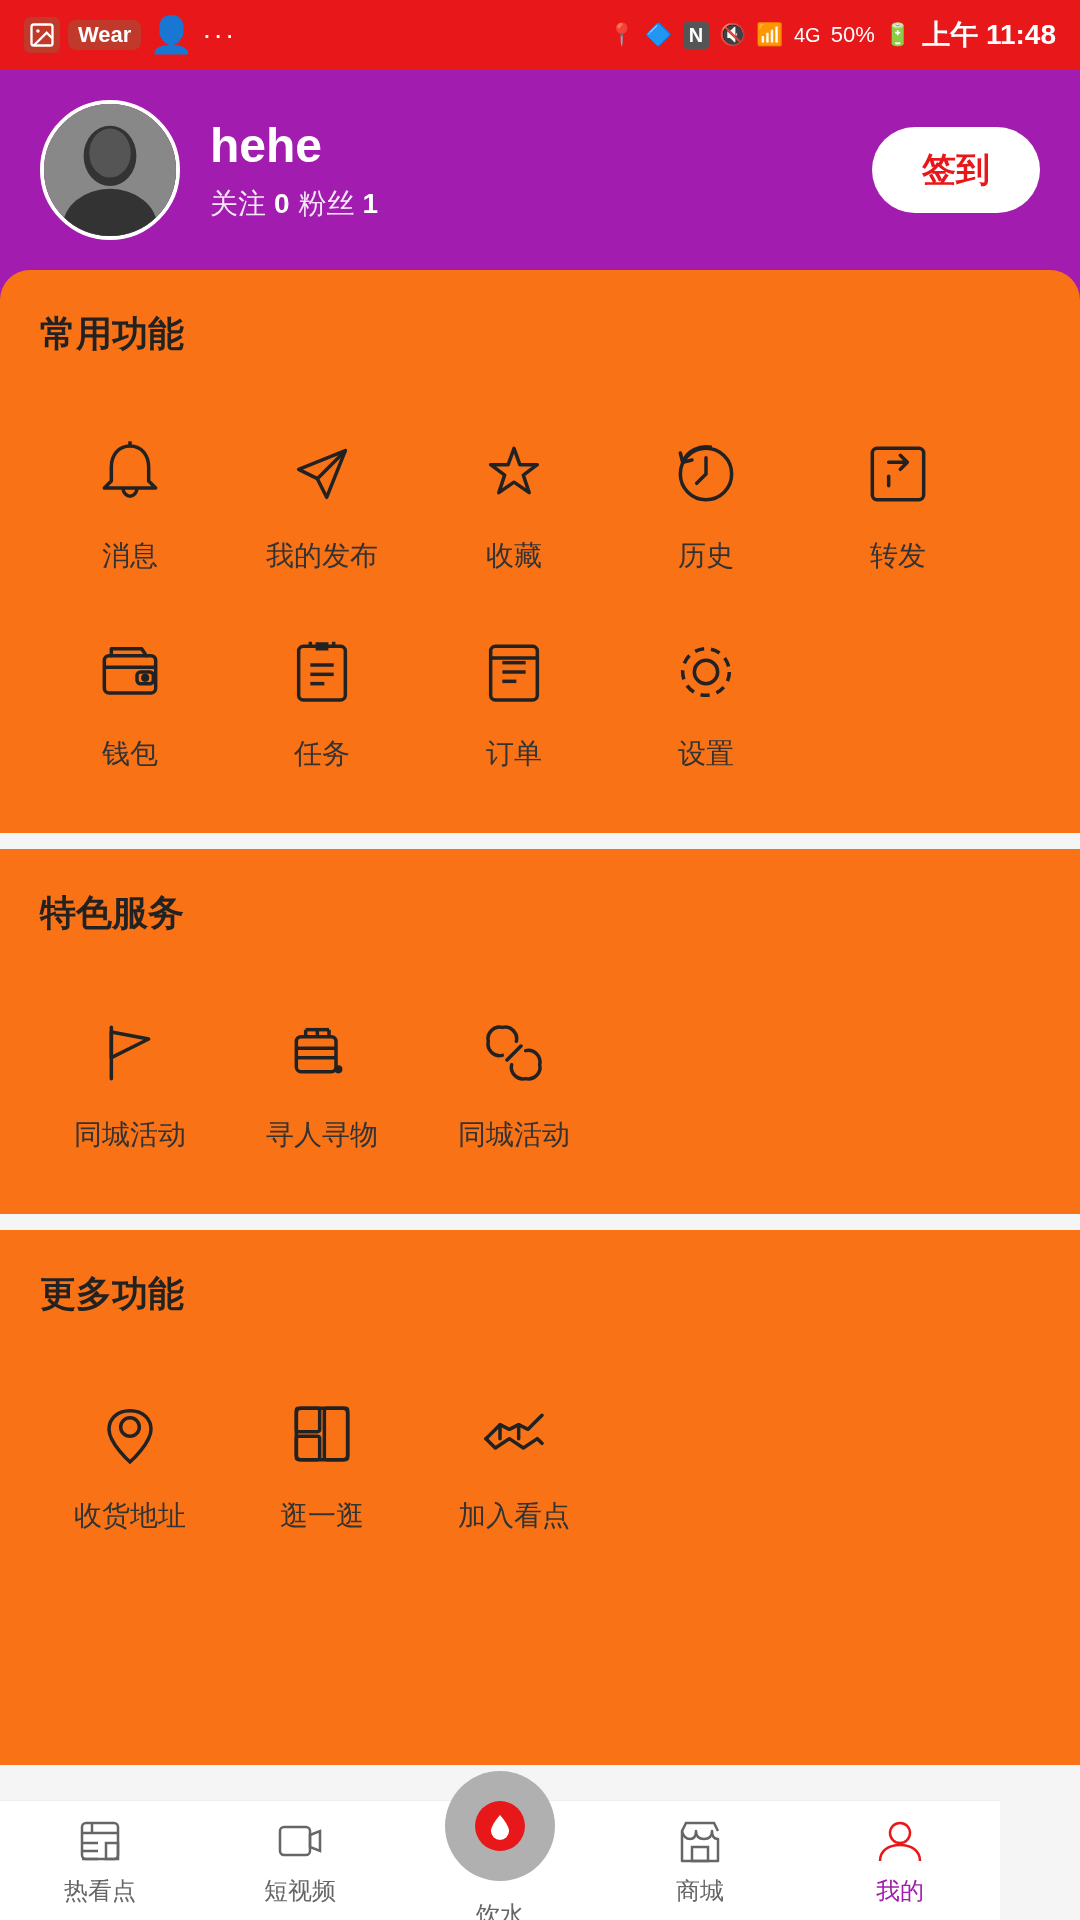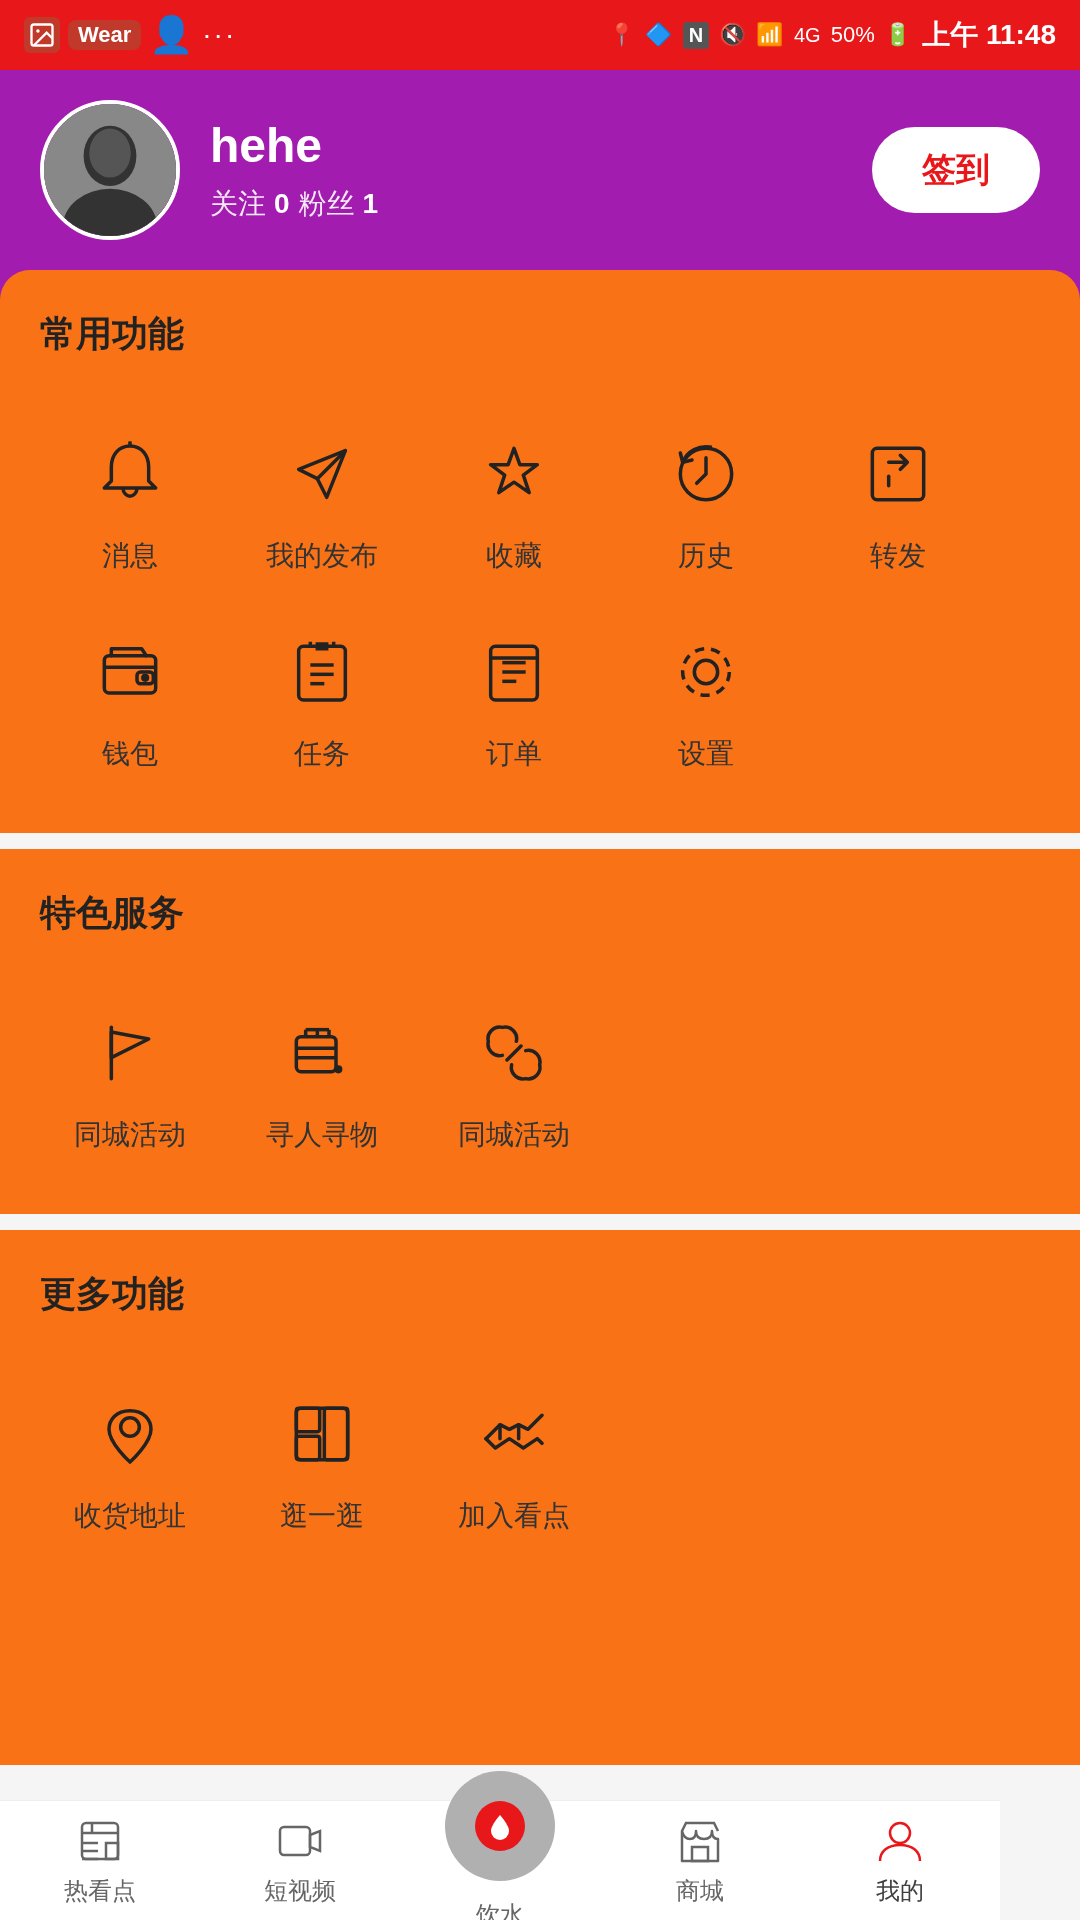--- a/index.html
+++ b/index.html
@@ -208,21 +208,21 @@
     }
     .nav-icon svg {
       width: 48px;
       height: 48px;
     }
     .nav-label {
       font-size: 24px;
       color: #666;
     }
     .nav-label.active {
-      color: #404040;
+      color: #a21caf;
     }
     .nav-center {
       width: 110px;
       height: 110px;
       border-radius: 50%;
       background: #b0b0b0;
       display: flex;
       align-items: center;
       justify-content: center;
       margin-bottom: 10px;

